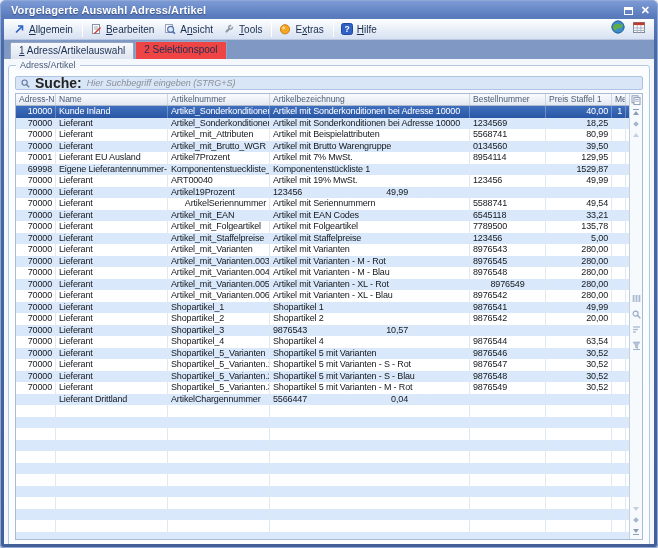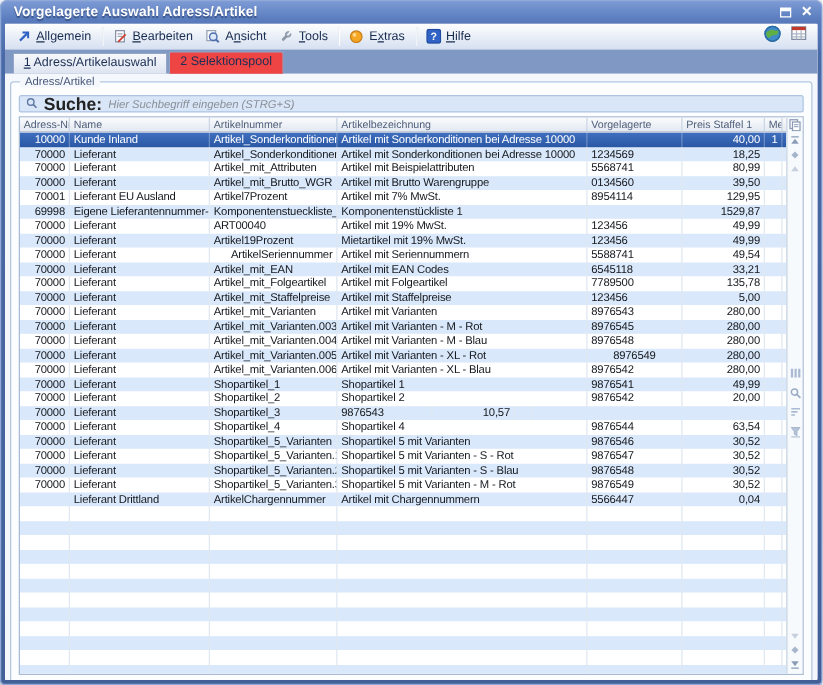--- a/index.html
+++ b/index.html
@@ -188,21 +188,21 @@
           <span class="search-label">Suche:</span>
           <input class="search-input" placeholder="Hier Suchbegriff eingeben (STRG+S)" style="">
         </div>
 
         <div class="grid">
           <div class="ghead">
               <div class="hcell" style="width: 40px;">Adress-Nr.</div>
               <div class="hcell" style="width: 112px;">Name</div>
               <div class="hcell" style="width: 102px;">Artikelnummer</div>
               <div class="hcell" style="width: 200px;">Artikelbezeichnung</div>
-              <div class="hcell" style="width: 76px;">Vorgelagerte</div>
+              <div class="hcell" style="width: 76px;">Bestellnummer</div>
               <div class="hcell" style="width: 66px;">Preis Staffel 1</div>
               <div class="hcell" style="width: 14px;">Me</div>
               <div style="flex: 1 1 0%;"></div>
             </div>
           <div class="gbody">
               <div class="grow selected">
                 <div class="gcell al-r" style="width: 40px;">10000</div>
                 <div class="gcell" style="width: 112px;">Kunde Inland</div>
                 <div class="gcell" style="width: 102px;">Artikel_Sonderkonditionen</div>
                 <div class="gcell" style="width: 200px;">Artikel mit Sonderkonditionen bei Adresse 10000</div>
@@ -261,21 +261,20 @@
                 <div class="gcell" style="width: 102px;">ART00040</div>
                 <div class="gcell" style="width: 200px;">Artikel mit 19% MwSt.</div>
                 <div class="gcell" style="width: 76px;">123456</div>
                 <div class="gcell al-r" style="width: 66px;">49,99</div>
                 <div class="gcell al-r" style="width: 14px;"></div>
               </div>
               <div class="grow stripe">
                 <div class="gcell al-r" style="width: 40px;">70000</div>
                 <div class="gcell" style="width: 112px;">Lieferant</div>
                 <div class="gcell" style="width: 102px;">Artikel19Prozent</div>
-                <div class="gcell" style="width: 200px;">Mietartikel mit 19% MwSt.</div>
                 <div class="gcell" style="width: 76px;">123456</div>
                 <div class="gcell al-r" style="width: 66px;">49,99</div>
                 <div class="gcell al-r" style="width: 14px;"></div>
               </div>
               <div class="grow">
                 <div class="gcell al-r" style="width: 40px;">70000</div>
                 <div class="gcell" style="width: 112px;">Lieferant</div>
                 <div class="gcell" style="width: 102px; text-align: right;">ArtikelSeriennummer</div>
                 <div class="gcell" style="width: 200px;">Artikel mit Seriennummern</div>
                 <div class="gcell" style="width: 76px;">5588741</div>
@@ -422,21 +421,20 @@
                 <div class="gcell" style="width: 102px;">Shopartikel_5_Varianten.3</div>
                 <div class="gcell" style="width: 200px;">Shopartikel 5 mit Varianten - M - Rot</div>
                 <div class="gcell" style="width: 76px;">9876549</div>
                 <div class="gcell al-r" style="width: 66px;">30,52</div>
                 <div class="gcell al-r" style="width: 14px;"></div>
               </div>
               <div class="grow stripe">
                 <div class="gcell al-r" style="width: 40px; margin-top: 16px;">70002</div>
                 <div class="gcell" style="width: 112px;">Lieferant Drittland</div>
                 <div class="gcell" style="width: 102px;">ArtikelChargennummer</div>
-                <div class="gcell" style="width: 200px;">Artikel mit Chargennummern</div>
                 <div class="gcell" style="width: 76px;">5566447</div>
                 <div class="gcell al-r" style="width: 66px;">0,04</div>
                 <div class="gcell al-r" style="width: 14px;"></div>
               </div>
               <div class="grow">
                 <div class="gcell al-r" style="width: 40px;"></div>
                 <div class="gcell" style="width: 112px;"></div>
                 <div class="gcell" style="width: 102px;"></div>
                 <div class="gcell" style="width: 200px;"></div>
                 <div class="gcell" style="width: 76px;"></div>

